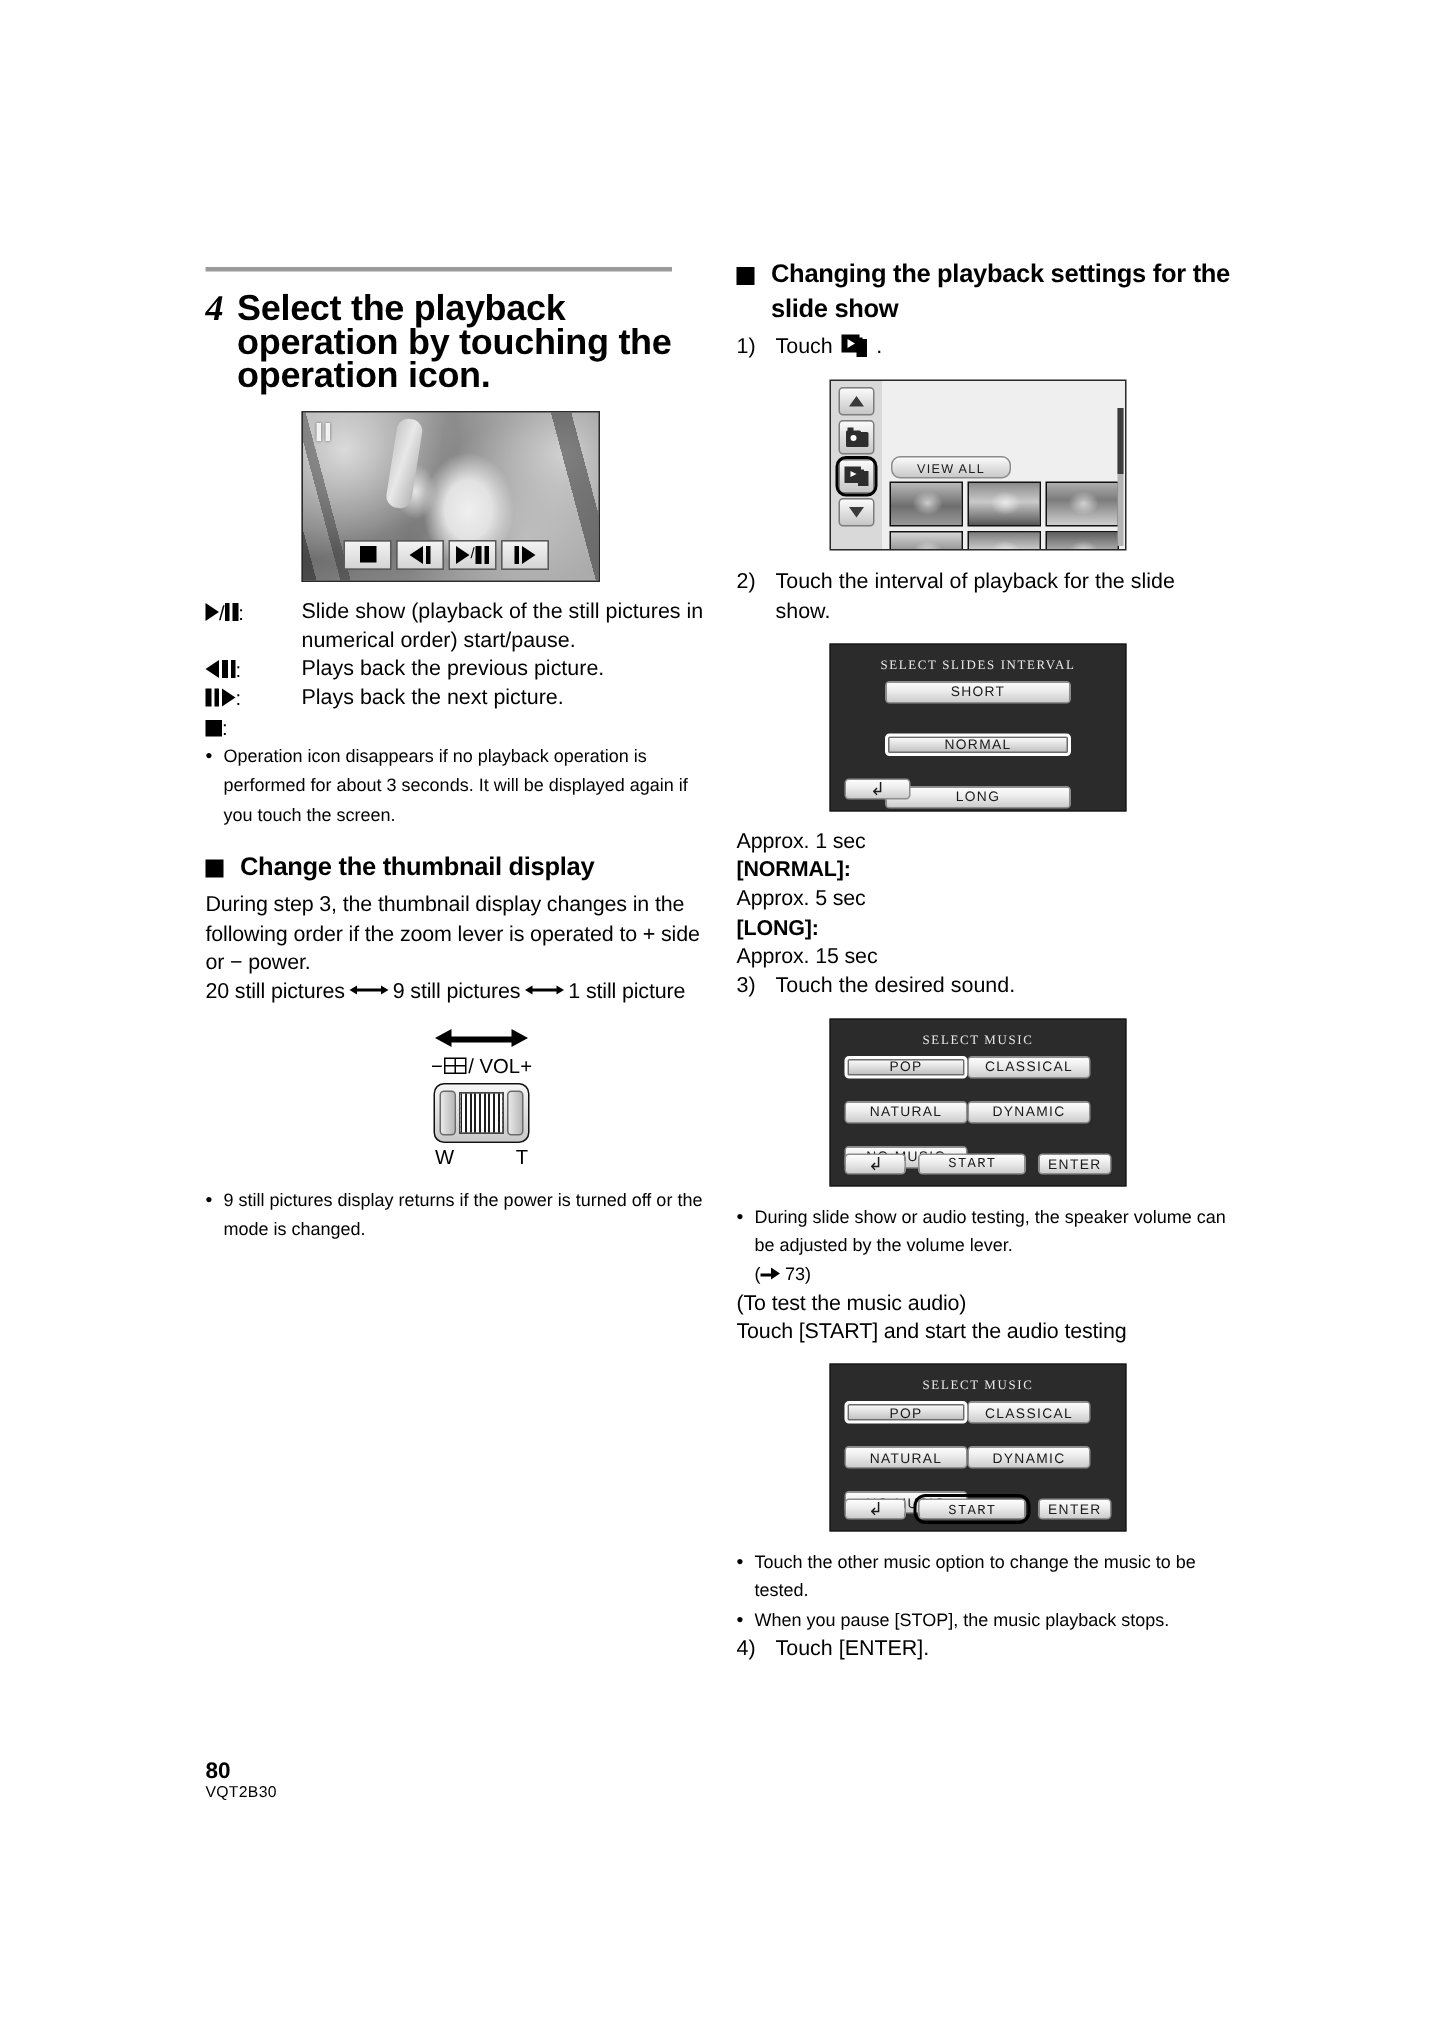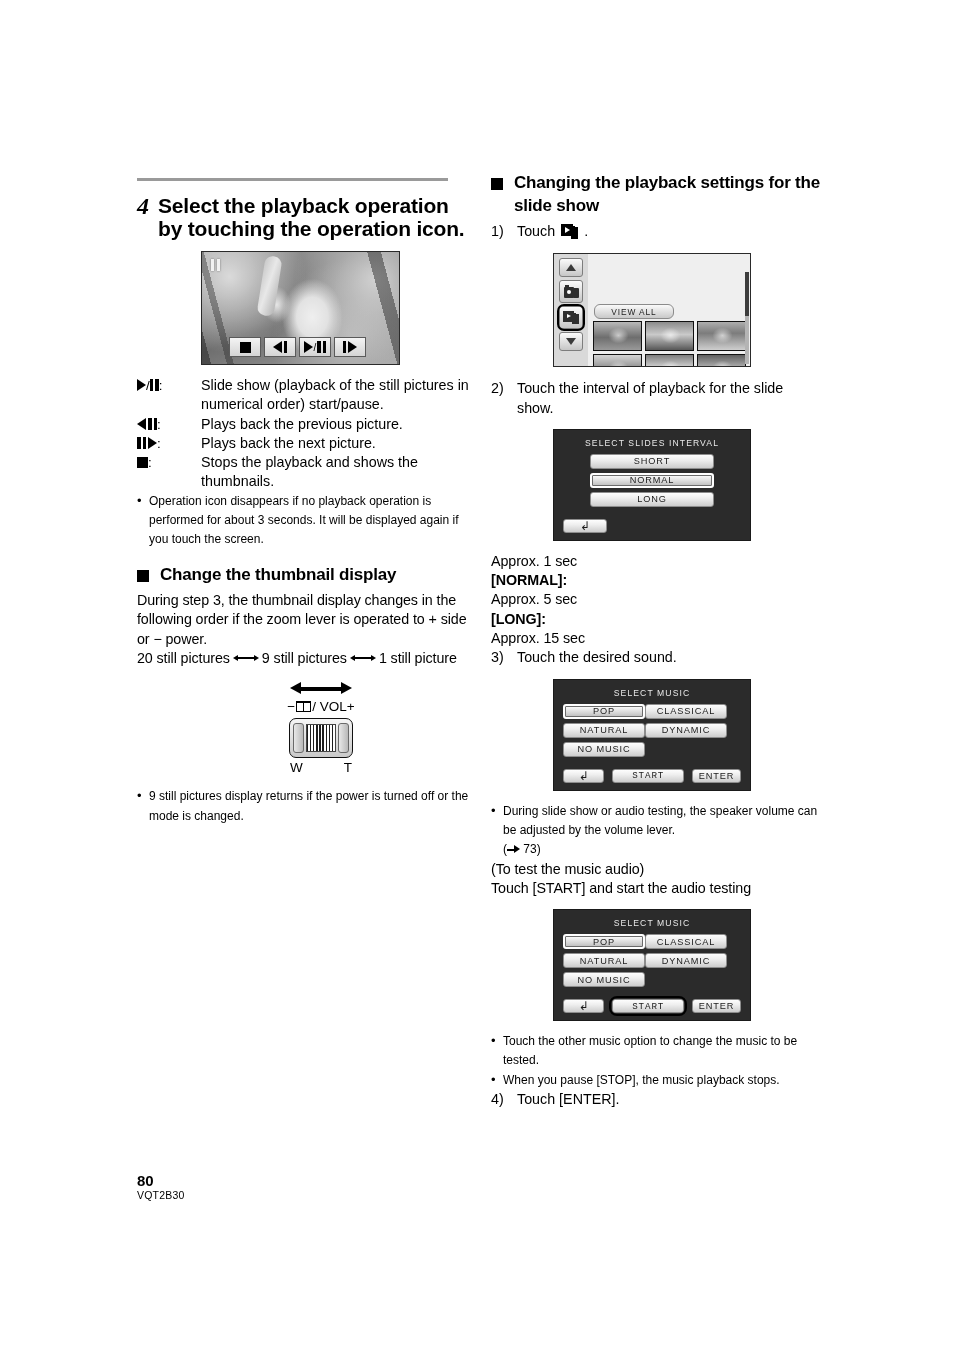--- a/index.html
+++ b/index.html
@@ -53,21 +53,21 @@
     margin-bottom: 4px;
   }
   .step-num {
     font-size: 24px;
     font-weight: bold;
     font-style: italic;
     line-height: 23px;
     font-family: "Liberation Serif", serif;
   }
   .step-title {
-    font-size: 21px;
+    font-size: 24px;
     font-weight: bold;
     line-height: 22.5px;
     letter-spacing: -0.2px;
   }
 
   .sec-head {
     display: flex;
     align-items: flex-start;
     gap: 11px;
     margin-bottom: 5px;
@@ -365,21 +365,21 @@
     margin: 11px 0 11px 62px;
     position: relative;
   }
   .lcd-title {
     text-align: center;
     color: #e9e9e9;
     font-size: 8.6px;
     letter-spacing: 1.1px;
     padding-top: 8px;
     padding-bottom: 6px;
-    font-family: Liberation Sans, sans-serif;
+    font-family: Liberation Serif, serif;
   }
   .lcd-btn {
     background: linear-gradient(#fdfdfd 0%, #efefef 38%, #cdcdcd 100%);
     border: 1px solid #8d8d8d;
     border-radius: 3px;
     color: #1b1b1b;
     font-size: 9.2px;
     letter-spacing: 0.9px;
     text-align: center;
     display: flex;
@@ -400,21 +400,21 @@
 
   
   .screen-interval {
     width: 196px;
     height: 110px;
     padding: 0;
   }
   .screen-interval .row {
     display: flex;
     justify-content: center;
-    margin-bottom: 4px;
+    margin-bottom: 20px;
     align-items: center;
   }
   .screen-interval .lcd-btn {
     width: 124px;
     height: 15px;
   }
   .screen-interval .backrow {
     position: absolute;
     left: 9px;
     bottom: 7px;
@@ -428,21 +428,21 @@
   .screen-music {
     width: 196px;
     height: 110px;
   }
   .screen-music .grid2 {
     padding: 0 9px;
   }
   .screen-music .row {
     display: flex;
     gap: 0;
-    margin-bottom: 4px;
+    margin-bottom: 15px;
   }
   .screen-music .lcd-btn.opt {
     width: 82px;
     height: 15px;
   }
   .screen-music .botrow {
     position: absolute;
     left: 9px;
     right: 9px;
     bottom: 7px;
@@ -731,21 +731,20 @@
       <div class="legend-row">
         <div class="legend-ico">
           <span class="g-bars" style="margin-right:2px"><i></i><i></i></span><span class="g-tri-r"></span>:
         </div>
         <div class="legend-txt">Plays back the next picture.</div>
       </div>
       <div class="legend-row">
         <div class="legend-ico">
           <span class="g-sq"></span>:
         </div>
-        <div class="legend-txt">Stops the playback and shows the thumbnails.</div>
       </div>
     </div>
 
     <div class="bullet">Operation icon disappears if no playback operation is performed for about 3 seconds. It will be displayed again if you touch the screen.</div>
 
     <div class="spacer14"></div>
 
     <div class="sec-head">
       <div class="sec-square"></div>
       <div class="sec-title">Change the thumbnail display</div>

